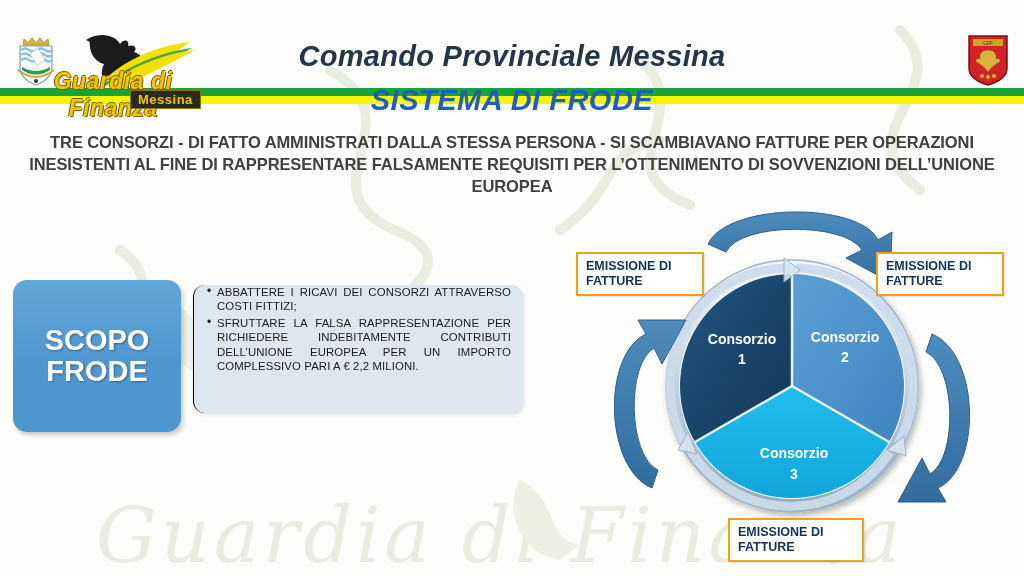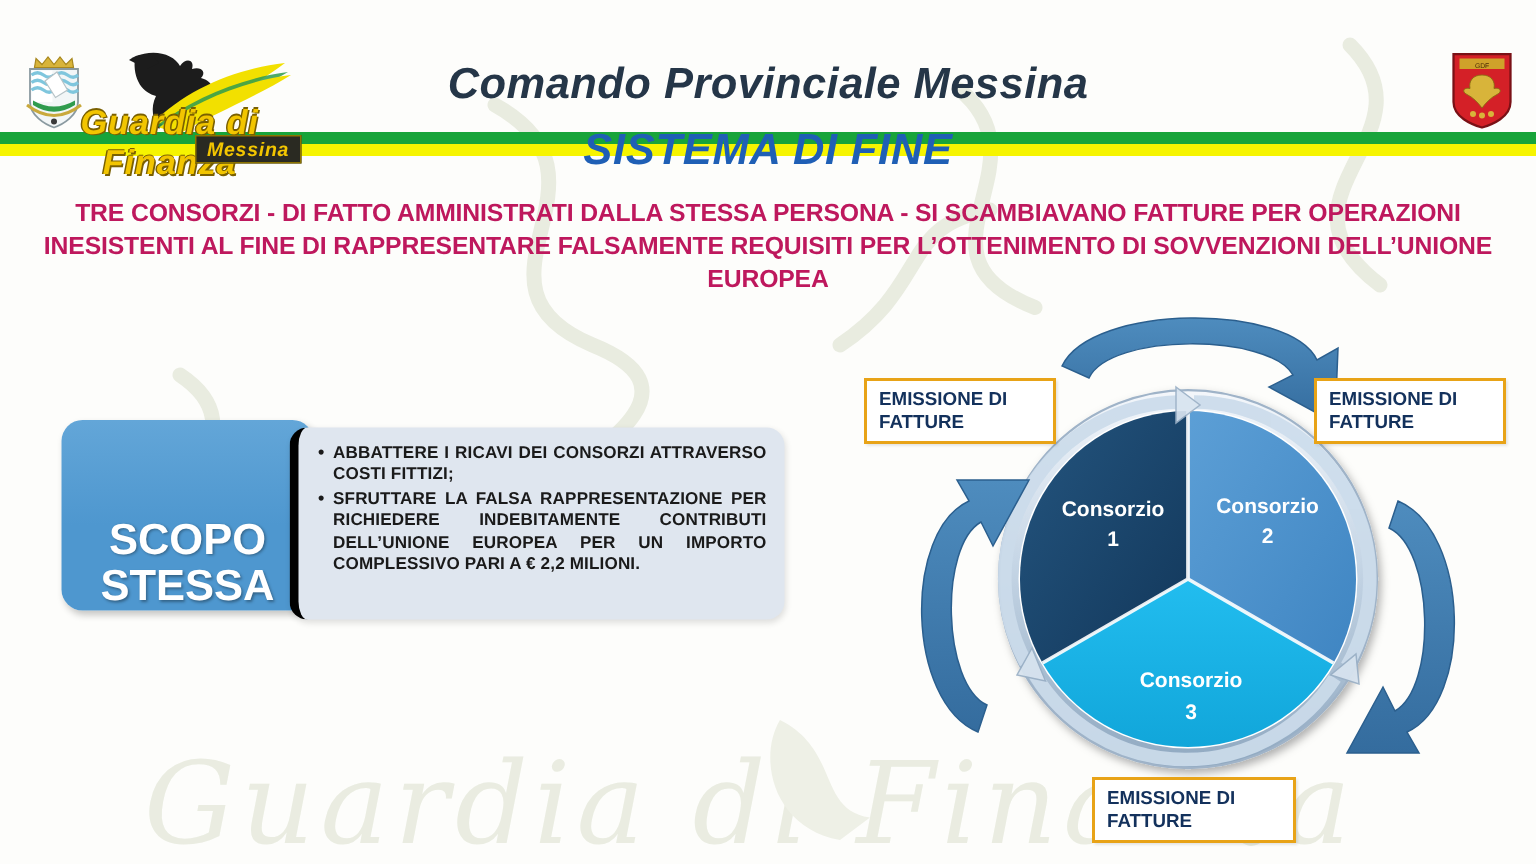--- a/index.html
+++ b/index.html
@@ -29,54 +29,54 @@
   .eagle-logo{position:absolute;left:72px;top:0px;width:130px;height:58px;}
   .shield-right{position:absolute;right:14px;top:2px;width:44px;height:52px;}
   .gdf-word{
     position:absolute;left:6px;top:68px;width:214px;text-align:center;
     font-size:23px;font-weight:bold;font-style:italic;color:#f2c500;
     text-shadow:1px 1px 0 #7a6000,-1px 0 0 #7a6000,0 -1px 0 #7a6000;
     letter-spacing:.5px;
   }
   .gdf-city{
     position:absolute;left:130px;top:90px;
-    background:#2a2a22;color:#f2c500;font-size:13px;font-weight:bold;font-style:italic;
+    background:#2a2a22;color:#f2c500;font-size:13px;font-weight:bold;
     padding:1px 7px;border:1px solid #8c7400;letter-spacing:.5px;
   }
 
   
   .slide-title{
     position:absolute;left:0;top:84px;width:1024px;text-align:center;
     font-size:29px;font-weight:bold;font-style:italic;color:#1f5fb5;
     letter-spacing:.5px;
   }
   .subtitle{
     position:absolute;left:16px;top:132px;width:992px;text-align:center;
-    font-size:16.5px;font-weight:bold;color:#be185d;line-height:1.32;
+    font-size:16.5px;font-weight:bold;color:#404040;line-height:1.32;
     letter-spacing:-.1px;
   }
 
   
   .scopo-box{
-    position:absolute;left:13px;top:280px;width:168px;height:127px;
+    position:absolute;left:13px;top:280px;width:168px;height:152px;
     background:linear-gradient(180deg,#63a6d8 0%,#4e97cf 55%,#4e97cf 100%);
     border-radius:14px;
     box-shadow:2px 3px 5px rgba(0,0,0,.22);
-    display:flex;align-items:flex-end;justify-content:center;margin-left:28px;
+    display:flex;align-items:center;justify-content:center;
   }
   .scopo-text{
     color:#ffffff;font-size:29px;font-weight:bold;line-height:1.07;text-align:center;
     text-shadow:1px 1px 2px rgba(0,0,0,.35);
   }
   .bullets-box{
     position:absolute;left:193px;top:285px;width:330px;height:128px;
     background:#dfe6ef;border-radius:12px;
-    border-left:6px solid #000000;
+    border-left:1px solid #000000;
     box-shadow:1px 2px 4px rgba(0,0,0,.12);
-    padding:10px 12px 0 12px;box-sizing:border-box;font-weight:bold;
+    padding:0 12px 0 12px;box-sizing:border-box;
   }
   .bullets-box ul{margin:0;padding:0;list-style:none;}
   .bullets-box li{
     position:relative;color:#1a1a1a;font-size:11.4px;line-height:1.27;
     text-align:justify;padding-left:11px;margin-bottom:2px;
     letter-spacing:.1px;
   }
   .bullets-box li:before{content:"\2022";position:absolute;left:1px;top:-1px;font-size:12px;}
 
   
@@ -151,27 +151,27 @@
       <path d="M22 16 C 28 16, 31 20, 30 25 C 34 24, 36 27, 32 29 C 28 31, 25 34, 22 38 C 19 34, 16 31, 12 29 C 8 27, 10 24, 14 25 C 13 20, 16 16, 22 16 Z" fill="#d8b43a" stroke="#8a6a12" stroke-width=".6"></path>
       <circle cx="16" cy="42" r="2" fill="#d8b43a"></circle>
       <circle cx="22" cy="43" r="2" fill="#d8b43a"></circle>
       <circle cx="28" cy="42" r="2" fill="#d8b43a"></circle>
     </svg>
   </div>
 
   <div class="gdf-word">Guardia di Finanza</div>
   <div class="gdf-city">Messina</div>
 
-  <div class="slide-title">SISTEMA DI FINE</div>
+  <div class="slide-title">SISTEMA DI FRODE</div>
   <div class="subtitle">TRE CONSORZI - DI FATTO AMMINISTRATI DALLA STESSA PERSONA - SI SCAMBIAVANO FATTURE PER OPERAZIONI INESISTENTI AL FINE DI RAPPRESENTARE FALSAMENTE REQUISITI PER L’OTTENIMENTO DI SOVVENZIONI DELL’UNIONE EUROPEA</div>
 
   <div class="scopo-box">
     <div class="scopo-text">
       <div>SCOPO</div>
-      <div>STESSA</div>
+      <div>FRODE</div>
     </div>
   </div>
 
   <div class="bullets-box">
     <ul>
       <li>ABBATTERE I RICAVI DEI CONSORZI ATTRAVERSO COSTI FITTIZI;</li>
       <li>SFRUTTARE LA FALSA RAPPRESENTAZIONE PER RICHIEDERE INDEBITAMENTE CONTRIBUTI DELL’UNIONE EUROPEA PER UN IMPORTO COMPLESSIVO PARI A € 2,2 MILIONI.</li>
     </ul>
   </div>
 

